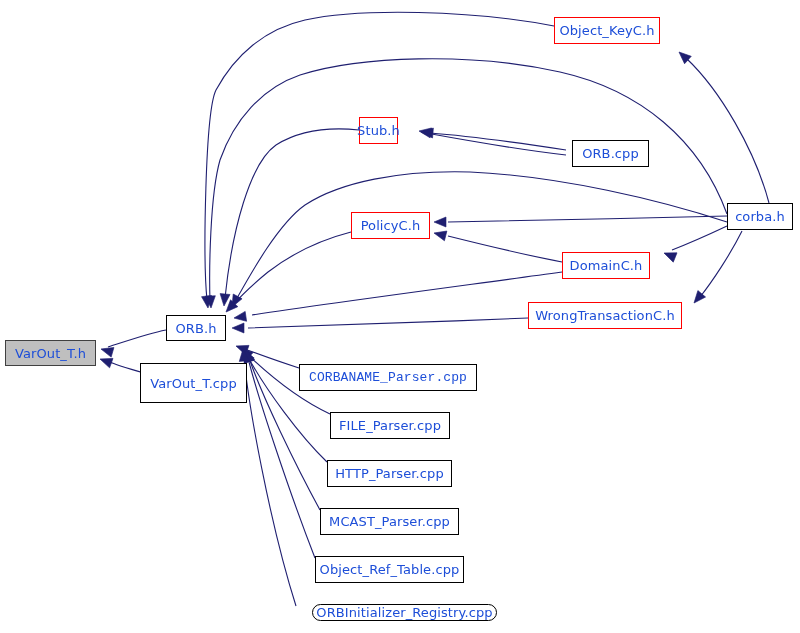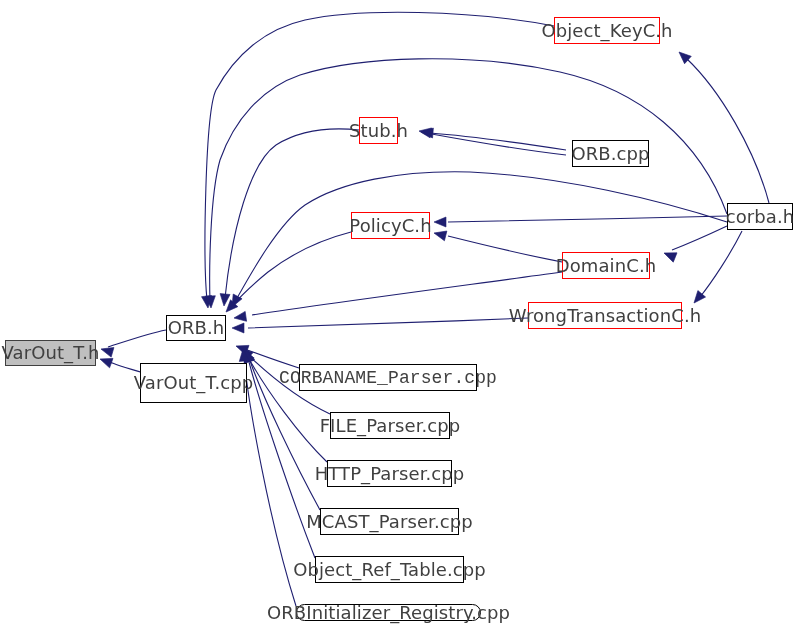--- a/index.html
+++ b/index.html
@@ -36,22 +36,22 @@
     stroke-width: 0.6;
   }
   .node-box {
     position: absolute;
     box-sizing: border-box;
     display: flex;
     align-items: center;
     justify-content: center;
     background: #ffffff;
     border: 1px solid #000000;
-    font-size: 18px;
-    color: #404040;
+    font-size: 13px;
+    color: #1d4ed8;
     letter-spacing: 0.1px;
     white-space: nowrap;
     line-height: 1;
   }
   .node-box.red {
     border: 1px solid #ff0000;
   }
   .node-box.current {
     background: #bfbfbf;
     border: 1px solid #404040;
@@ -154,17 +154,17 @@
       </div>
       <div class="node-box" style="left: 327px; top: 460px; width: 125px; height: 27px;">
         <span class="node-label">HTTP_Parser.cpp</span>
       </div>
       <div class="node-box" style="left: 320px; top: 508px; width: 139px; height: 27px;">
         <span class="node-label">MCAST_Parser.cpp</span>
       </div>
       <div class="node-box" style="left: 315px; top: 556px; width: 149px; height: 27px;">
         <span class="node-label">Object_Ref_Table.cpp</span>
       </div>
-      <div class="node-box" style="left: 296px; top: 604px; width: 185px; height: 17px; border-radius: 13px;">
+      <div class="node-box" style="left: 312px; top: 604px; width: 185px; height: 17px; border-radius: 13px;">
         <span class="node-label">ORBInitializer_Registry.cpp</span>
       </div>
     </div>
 </div>
 
 </body></html>

